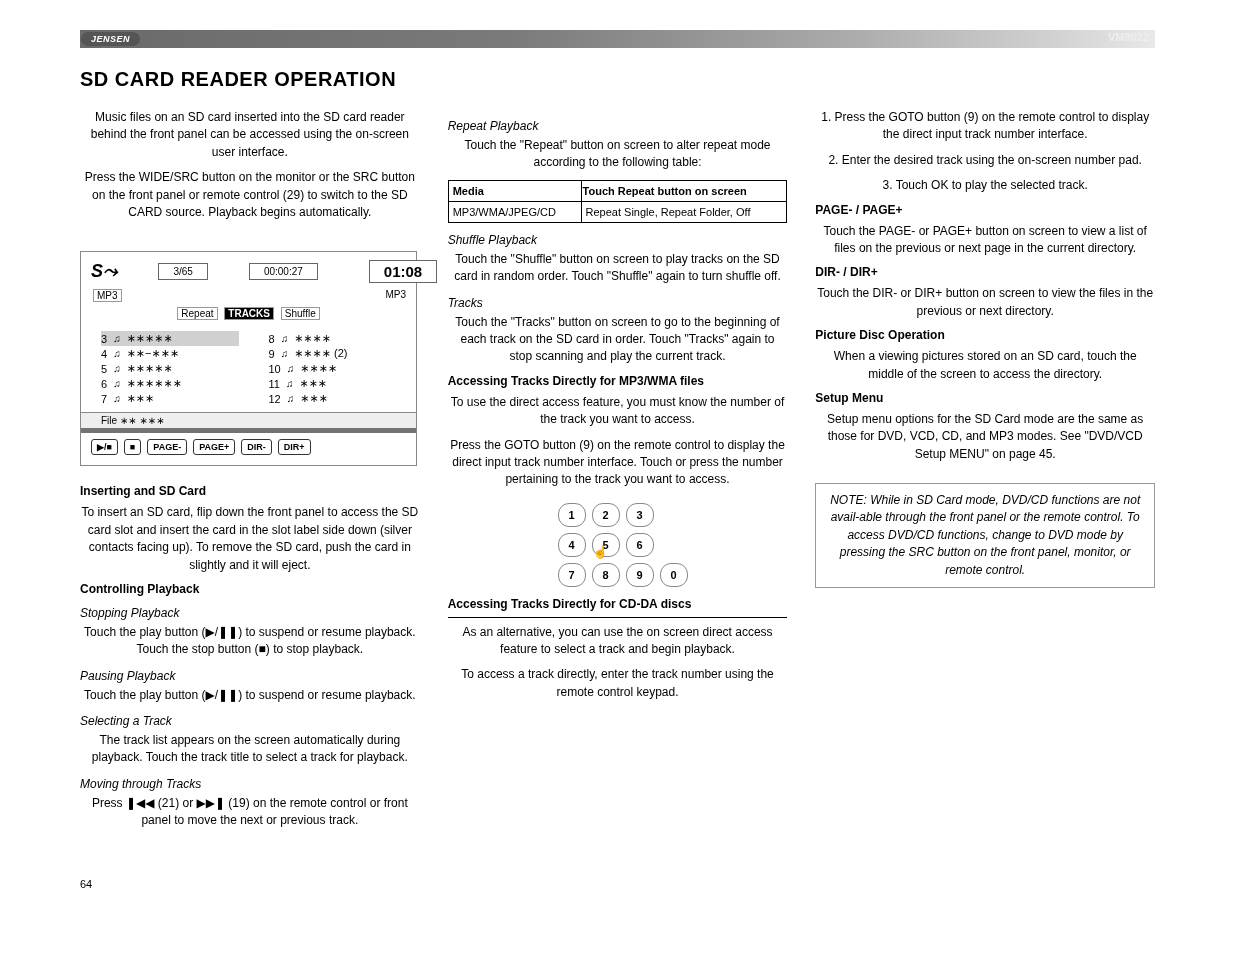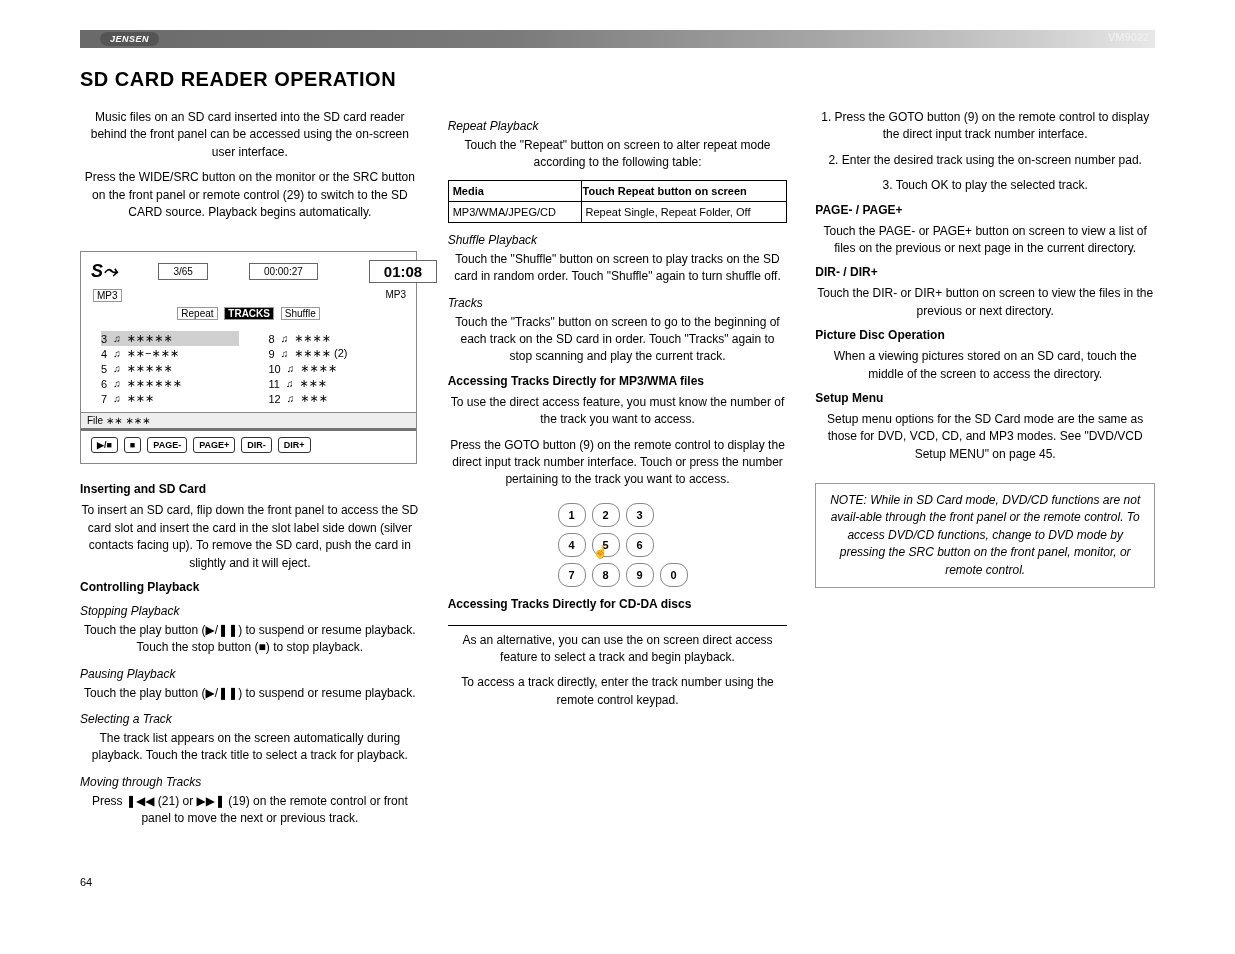--- a/index.html
+++ b/index.html
@@ -17,21 +17,21 @@
     box-sizing: border-box;
   }
   .header-bar {
     height: 18px;
     background: linear-gradient(to right, #6a6a6a 0%, #7a7a7a 40%, #a8a8a8 70%, #d0d0d0 90%, #e8e8e8 100%);
     position: relative;
     margin-bottom: 10px;
   }
   .brand-badge {
     position: absolute;
-    left: 20px;
+    left: 1px;
     top: 2px;
     height: 14px;
     padding: 0 10px;
     background: #555;
     border-radius: 7px;
     color: #fff;
     font-size: 9px;
     font-weight: bold;
     font-style: italic;
     line-height: 14px;
@@ -66,21 +66,21 @@
     margin: 0 0 6px 0;
   }
   .col h4 {
     font-size: 12px;
     font-style: italic;
     font-weight: normal;
     margin: 10px 0 4px 0;
   }
   .subhead-underline {
     border-bottom: 1px solid #000;
-    padding-bottom: 14px;
+    padding-bottom: 6px;
     margin: 10px 0 6px 0;
     font-size: 12px;
     font-weight: bold;
   }
 
   
   .player {
     width: 335px;
     border: 1px solid #888;
     background: #fff;
@@ -121,22 +121,22 @@
     padding: 6px 10px 6px 20px;
     font-size: 11px;
     gap: 30px;
   }
   .track-col { flex: 1; }
   .track-row { display: flex; align-items: center; gap: 6px; padding: 1px 0; white-space: nowrap; }
   .track-row.selected { background: #d0d0d0; }
   .note-icon { font-size: 10px; }
   .file-line {
     border-top: 1px solid #888;
-    border-bottom: 3px solid #737373;
-    padding: 2px 6px;
+    border-bottom: 5px solid #737373;
+    padding: 2px 20px;
     background: #eee;
     font-size: 10px;
   }
   .player-buttons {
     display: flex;
     gap: 6px;
     padding: 6px 10px 10px 10px;
   }
   .pbtn {
     border: 1px solid #333;

